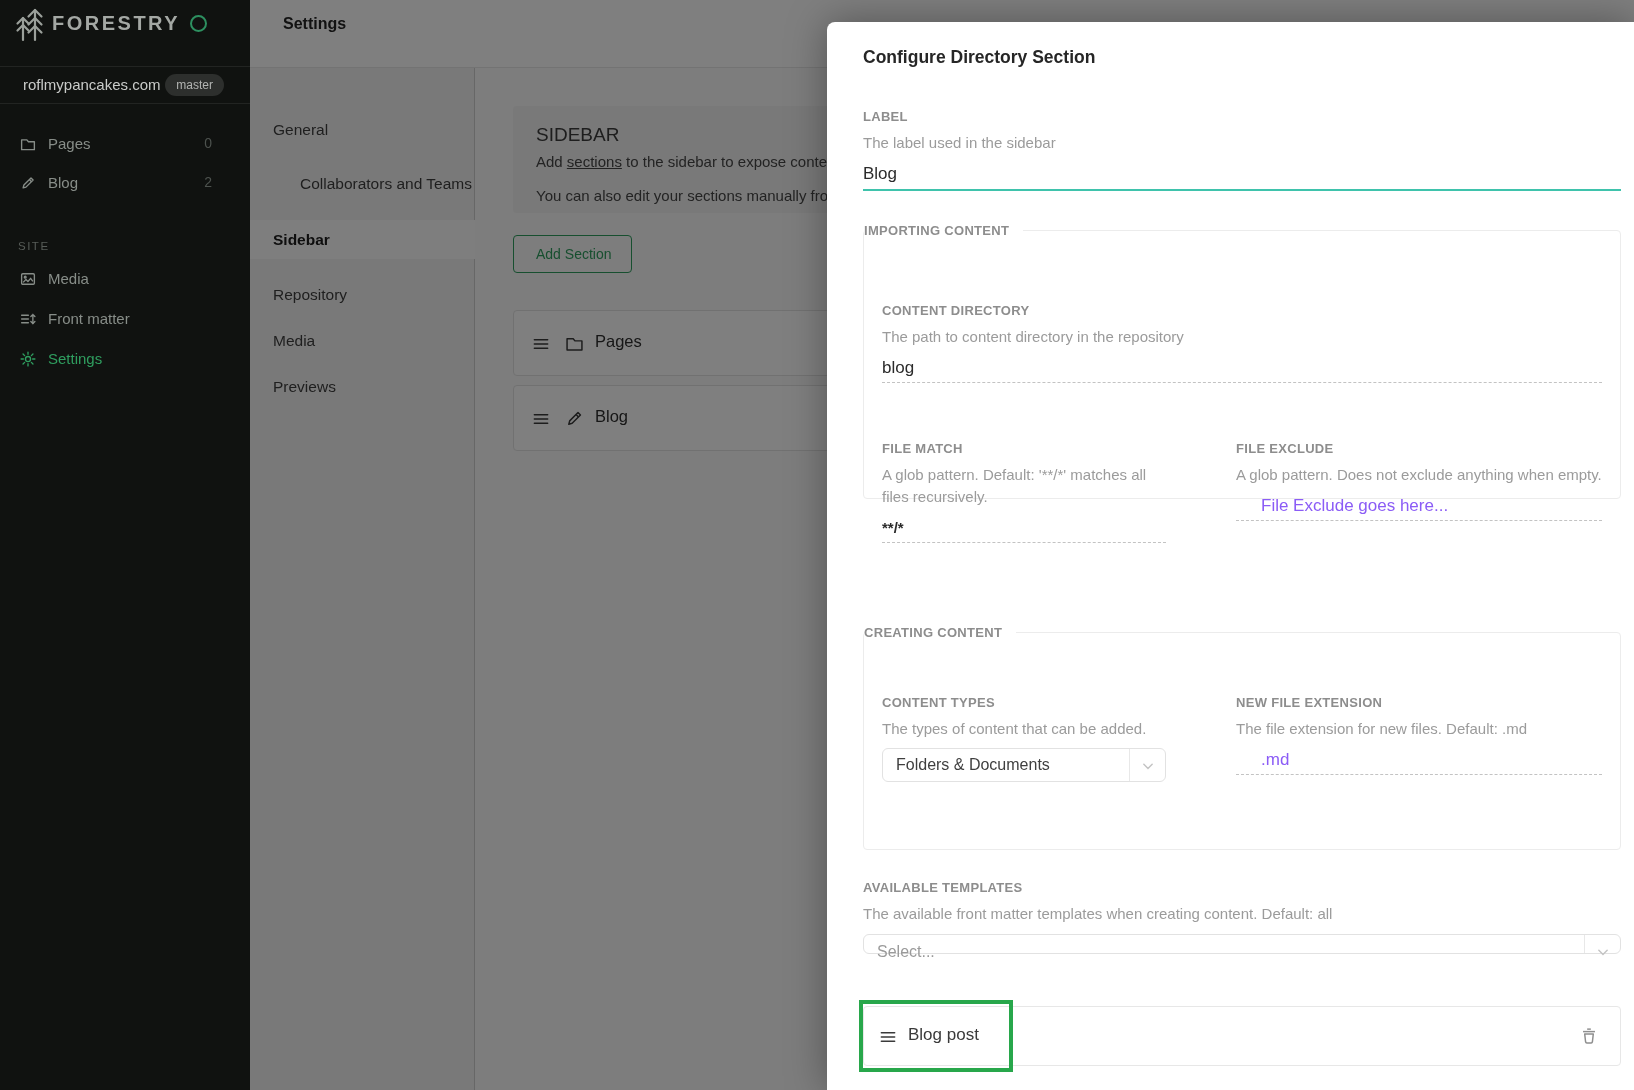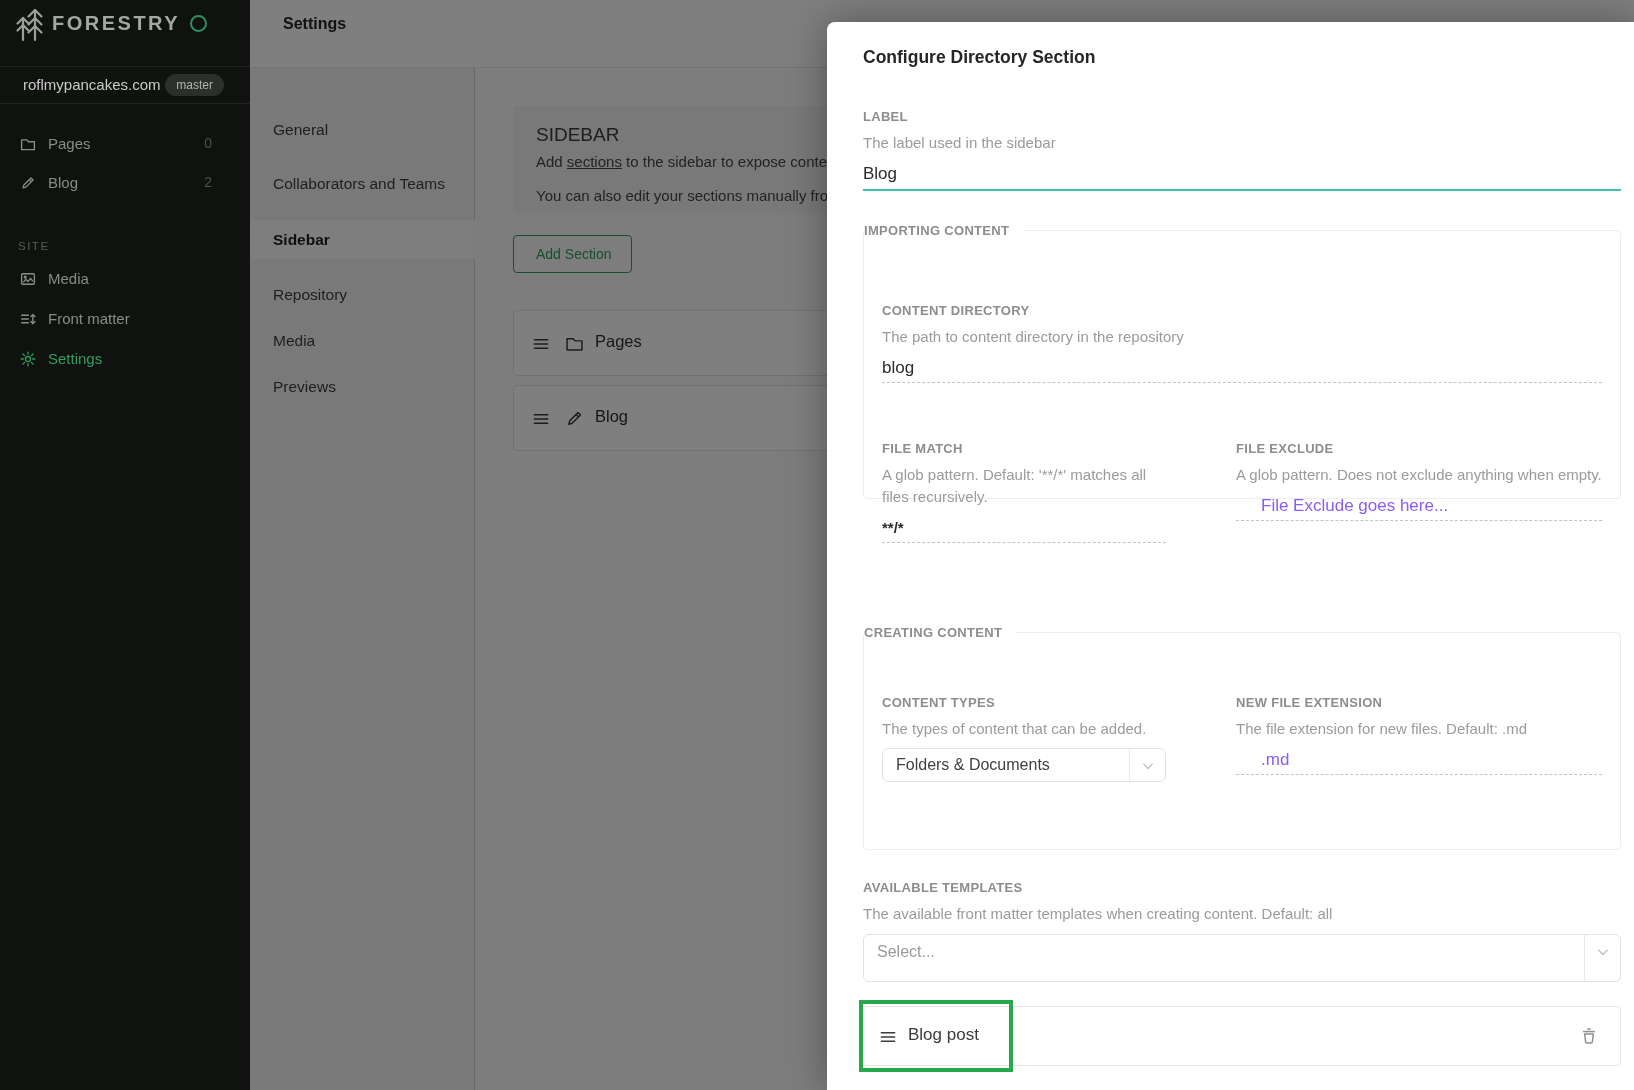--- a/index.html
+++ b/index.html
@@ -89,21 +89,21 @@
   #label-group { position:absolute; left:36px; top:87px; width:758px; }
 
   #importing-box { top:208px; height:269px; }
   #cd-group { position:absolute; top:72px; left:18px; right:18px; }
   #import-cols { position:absolute; top:210px; left:18px; right:18px; }
 
   #creating-box { top:610px; height:218px; }
   #create-cols { position:absolute; top:62px; left:18px; right:18px; }
 
   #templates-group { position:absolute; left:36px; top:858px; width:758px; }
-  #templates-group .select-box { margin-top:9px; height:48px; }
+  #templates-group .select-box { margin-top:9px; height:20px; }
   #templates-group .sel-text { color:#9a9a9a; top:8px; }
 
   #template-row-card { position:absolute; left:36px; top:984px; width:758px; height:60px;
     background:#fff; border:1px solid #e7e7e7; border-radius:4px; }
   #template-row-card .drag { position:absolute; left:14px; top:20px; width:20px; height:20px; color:#3a3a3a; cursor:grab; }
   #template-row-card .rlabel { position:absolute; left:44px; top:18px; font-size:17px; color:#3a3a3a; }
   #trash-btn { position:absolute; right:20px; top:18px; width:22px; height:22px; color:#8e8e8e;
     background:none; border:none; cursor:pointer; }
   #highlight-box { position:absolute; left:32px; top:978px; width:154px; height:72px;
     border:4px solid #28a74b; z-index:11; }
@@ -187,21 +187,21 @@
     <span class="dnav-label">Settings</span>
   </div>
 </div>
 
 <div id="page-header">
   <span id="page-title">Settings</span>
 </div>
 
 <div id="settings-nav">
   <div class="snav-item" style="top:42px;">General</div>
-  <div class="snav-item" style="top:96px;">Collaborators and Teams</div>
+  <div class="snav-item" style="top:96px;text-align:right;">Collaborators and Teams</div>
   <div class="snav-item active" style="top:152px;">Sidebar</div>
   <div class="snav-item" style="top:207px;">Repository</div>
   <div class="snav-item" style="top:253px;">Media</div>
   <div class="snav-item" style="top:299px;">Previews</div>
 </div>
 
 <div id="main">
   <div id="info-card">
     <div id="info-title">SIDEBAR</div>
     <div id="info-line1"><span>Add </span><a href="#">sections</a><span> to the sidebar to expose content t</span></div>

